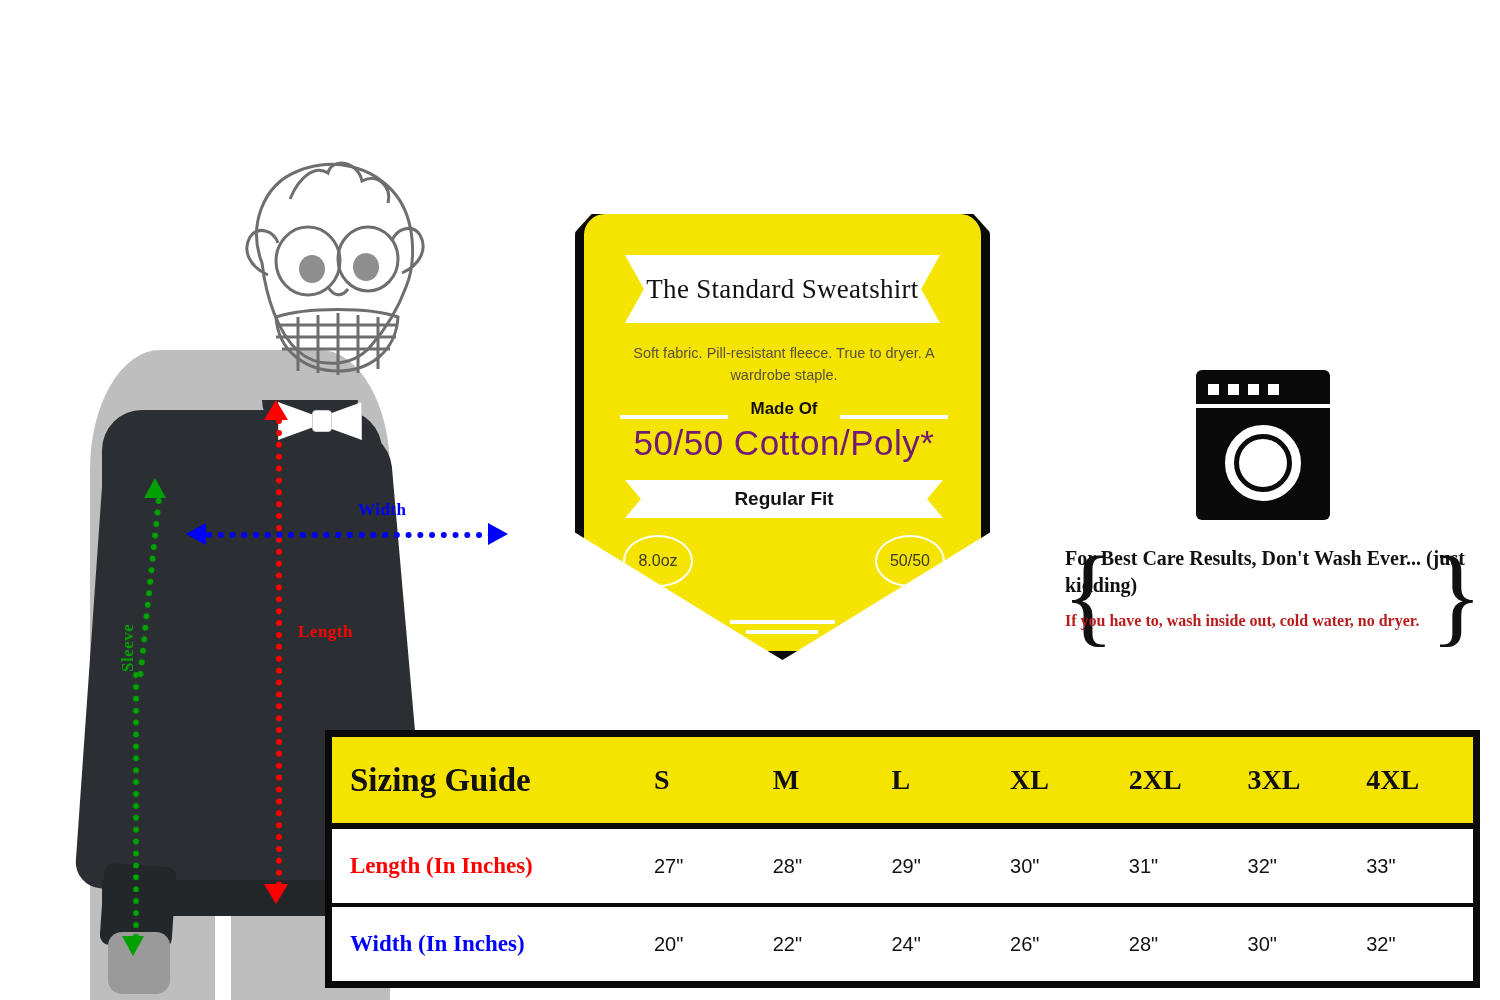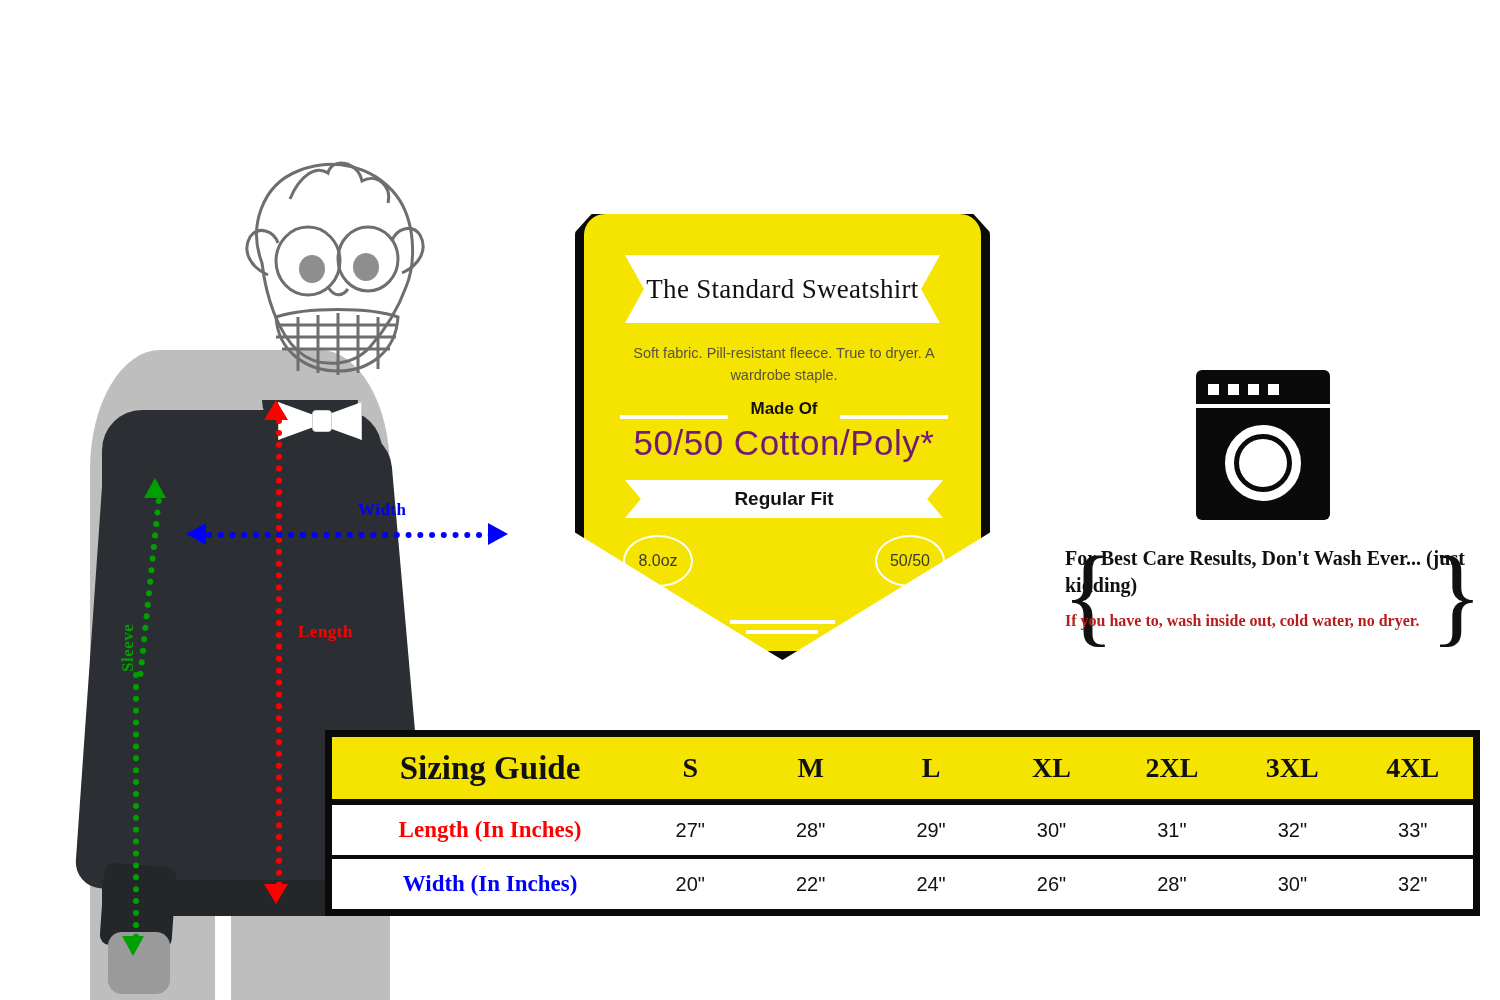--- a/index.html
+++ b/index.html
@@ -481,23 +481,23 @@
   table.sizing {
     border-collapse: collapse;
     width: 100%;
     table-layout: fixed;
   }
   table.sizing thead tr {
     background: #f5e400;
   }
   table.sizing th, table.sizing td {
     border: 0;
-    padding: 0;
+    padding: 12px;
     height: 50px;
-    text-align: center;
+    text-align: left;
     vertical-align: middle;
   }
   .th-title {
     text-align: left;
     padding-left: 18px !important;
     font-family: "Liberation Serif", serif;
     font-size: 33px;
     font-weight: bold;
     color: #111;
     width: 280px;

